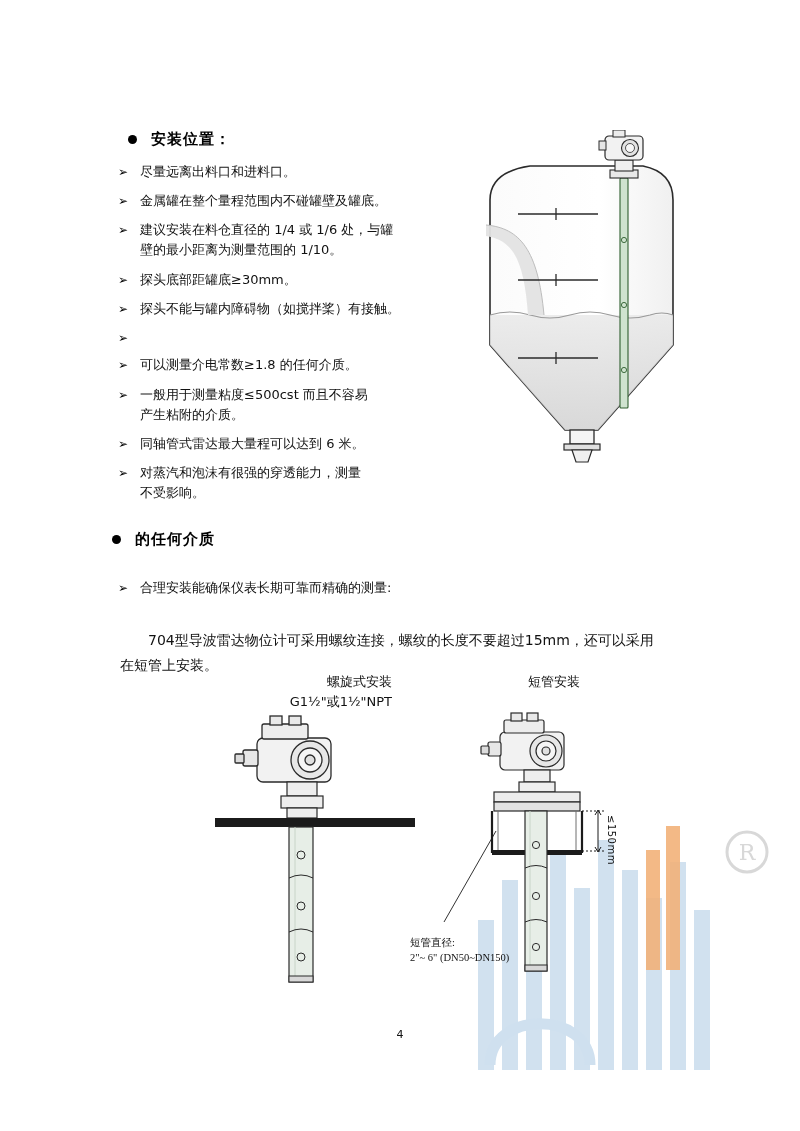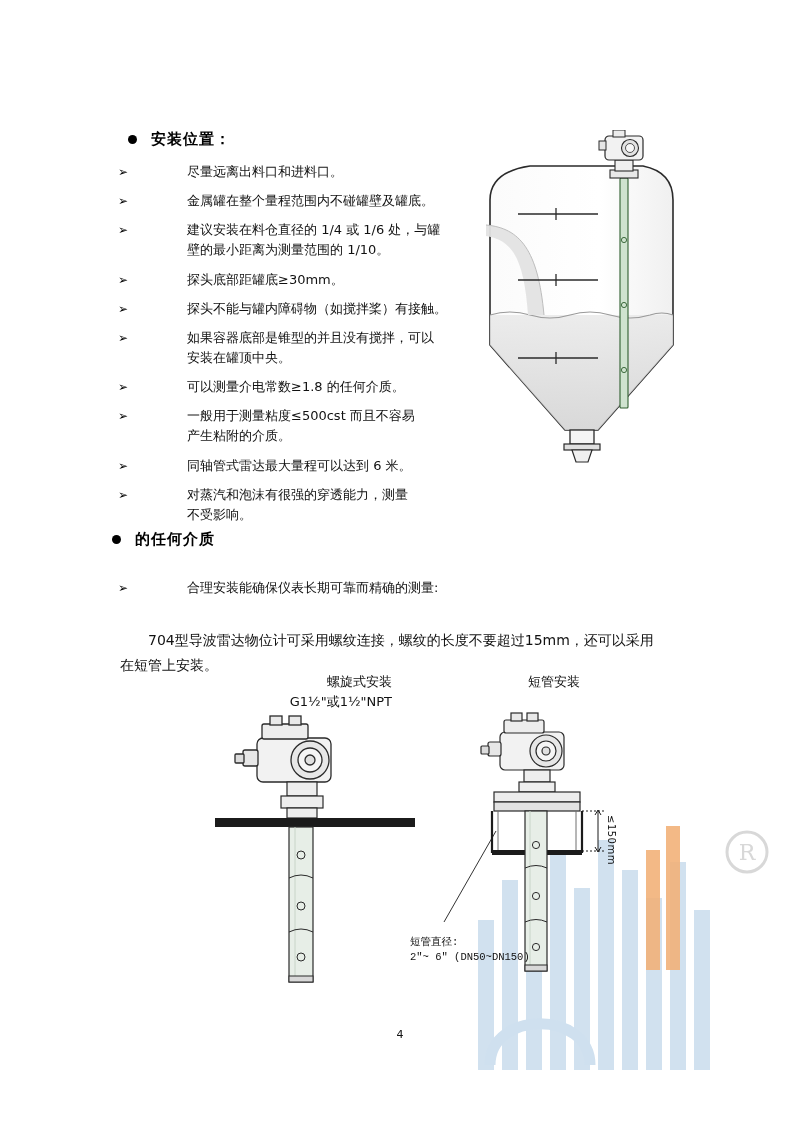--- a/index.html
+++ b/index.html
@@ -73,21 +73,20 @@
     font-family: "DejaVu Sans", sans-serif;
     font-size: 12px;
     color: #000;
     transform: translateY(1px);
   }
   .arrow-text {
     font-family: "DejaVu Sans", sans-serif;
     font-size: 13px;
     color: #111;
     white-space: pre-line;
-    margin-left: 47px;
   }
 
   
   .para {
     position: absolute;
     font-family: "DejaVu Sans", sans-serif;
     font-size: 14px;
     line-height: 1.75;
     color: #111;
     text-indent: 28px;
@@ -99,21 +98,21 @@
     position: absolute;
     text-align: right;
     font-family: "DejaVu Sans", sans-serif;
     font-size: 13px;
     line-height: 1.5;
     color: #111;
     white-space: pre-line;
   }
   .annot {
     position: absolute;
-    font-family: Liberation Mono, monospace;
+    font-family: Liberation Serif, serif;
     font-size: 10.5px;
     line-height: 1.45;
     color: #111;
     white-space: pre-line;
   }
   .dim-label {
     position: absolute;
     font-family: "DejaVu Sans", sans-serif;
     font-size: 10px;
     color: #111;
@@ -186,22 +185,20 @@
     <li class="arrow-item">
       <span class="arrow-glyph">➢</span>
       <span class="arrow-text">探头底部距罐底≥30mm。</span>
     </li>
     <li class="arrow-item">
       <span class="arrow-glyph">➢</span>
       <span class="arrow-text">探头不能与罐内障碍物（如搅拌桨）有接触。</span>
     </li>
     <li class="arrow-item">
       <span class="arrow-glyph">➢</span>
-      <span class="arrow-text">如果容器底部是锥型的并且没有搅拌，可以
-安装在罐顶中央。</span>
     </li>
     <li class="arrow-item">
       <span class="arrow-glyph">➢</span>
       <span class="arrow-text">可以测量介电常数≥1.8 的任何介质。</span>
     </li>
     <li class="arrow-item">
       <span class="arrow-glyph">➢</span>
       <span class="arrow-text">一般用于测量粘度≤500cst 而且不容易
 产生粘附的介质。</span>
     </li>

